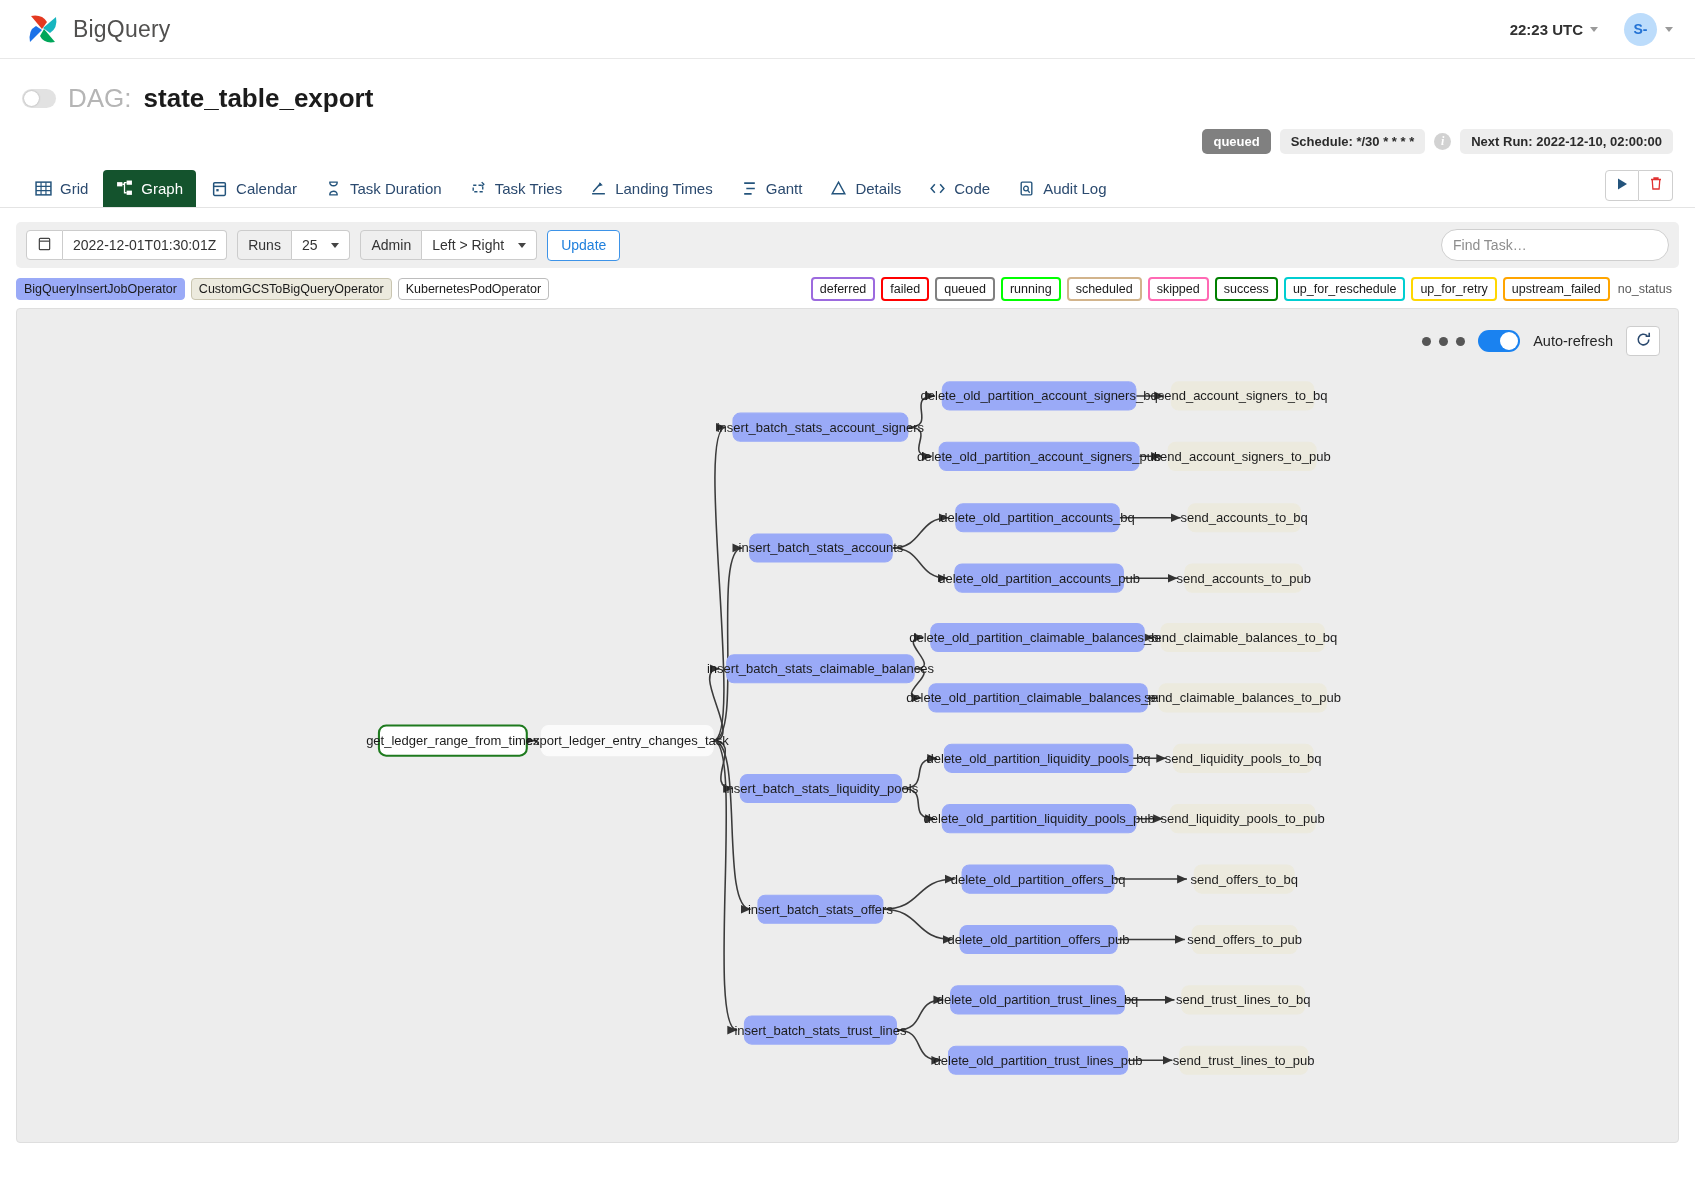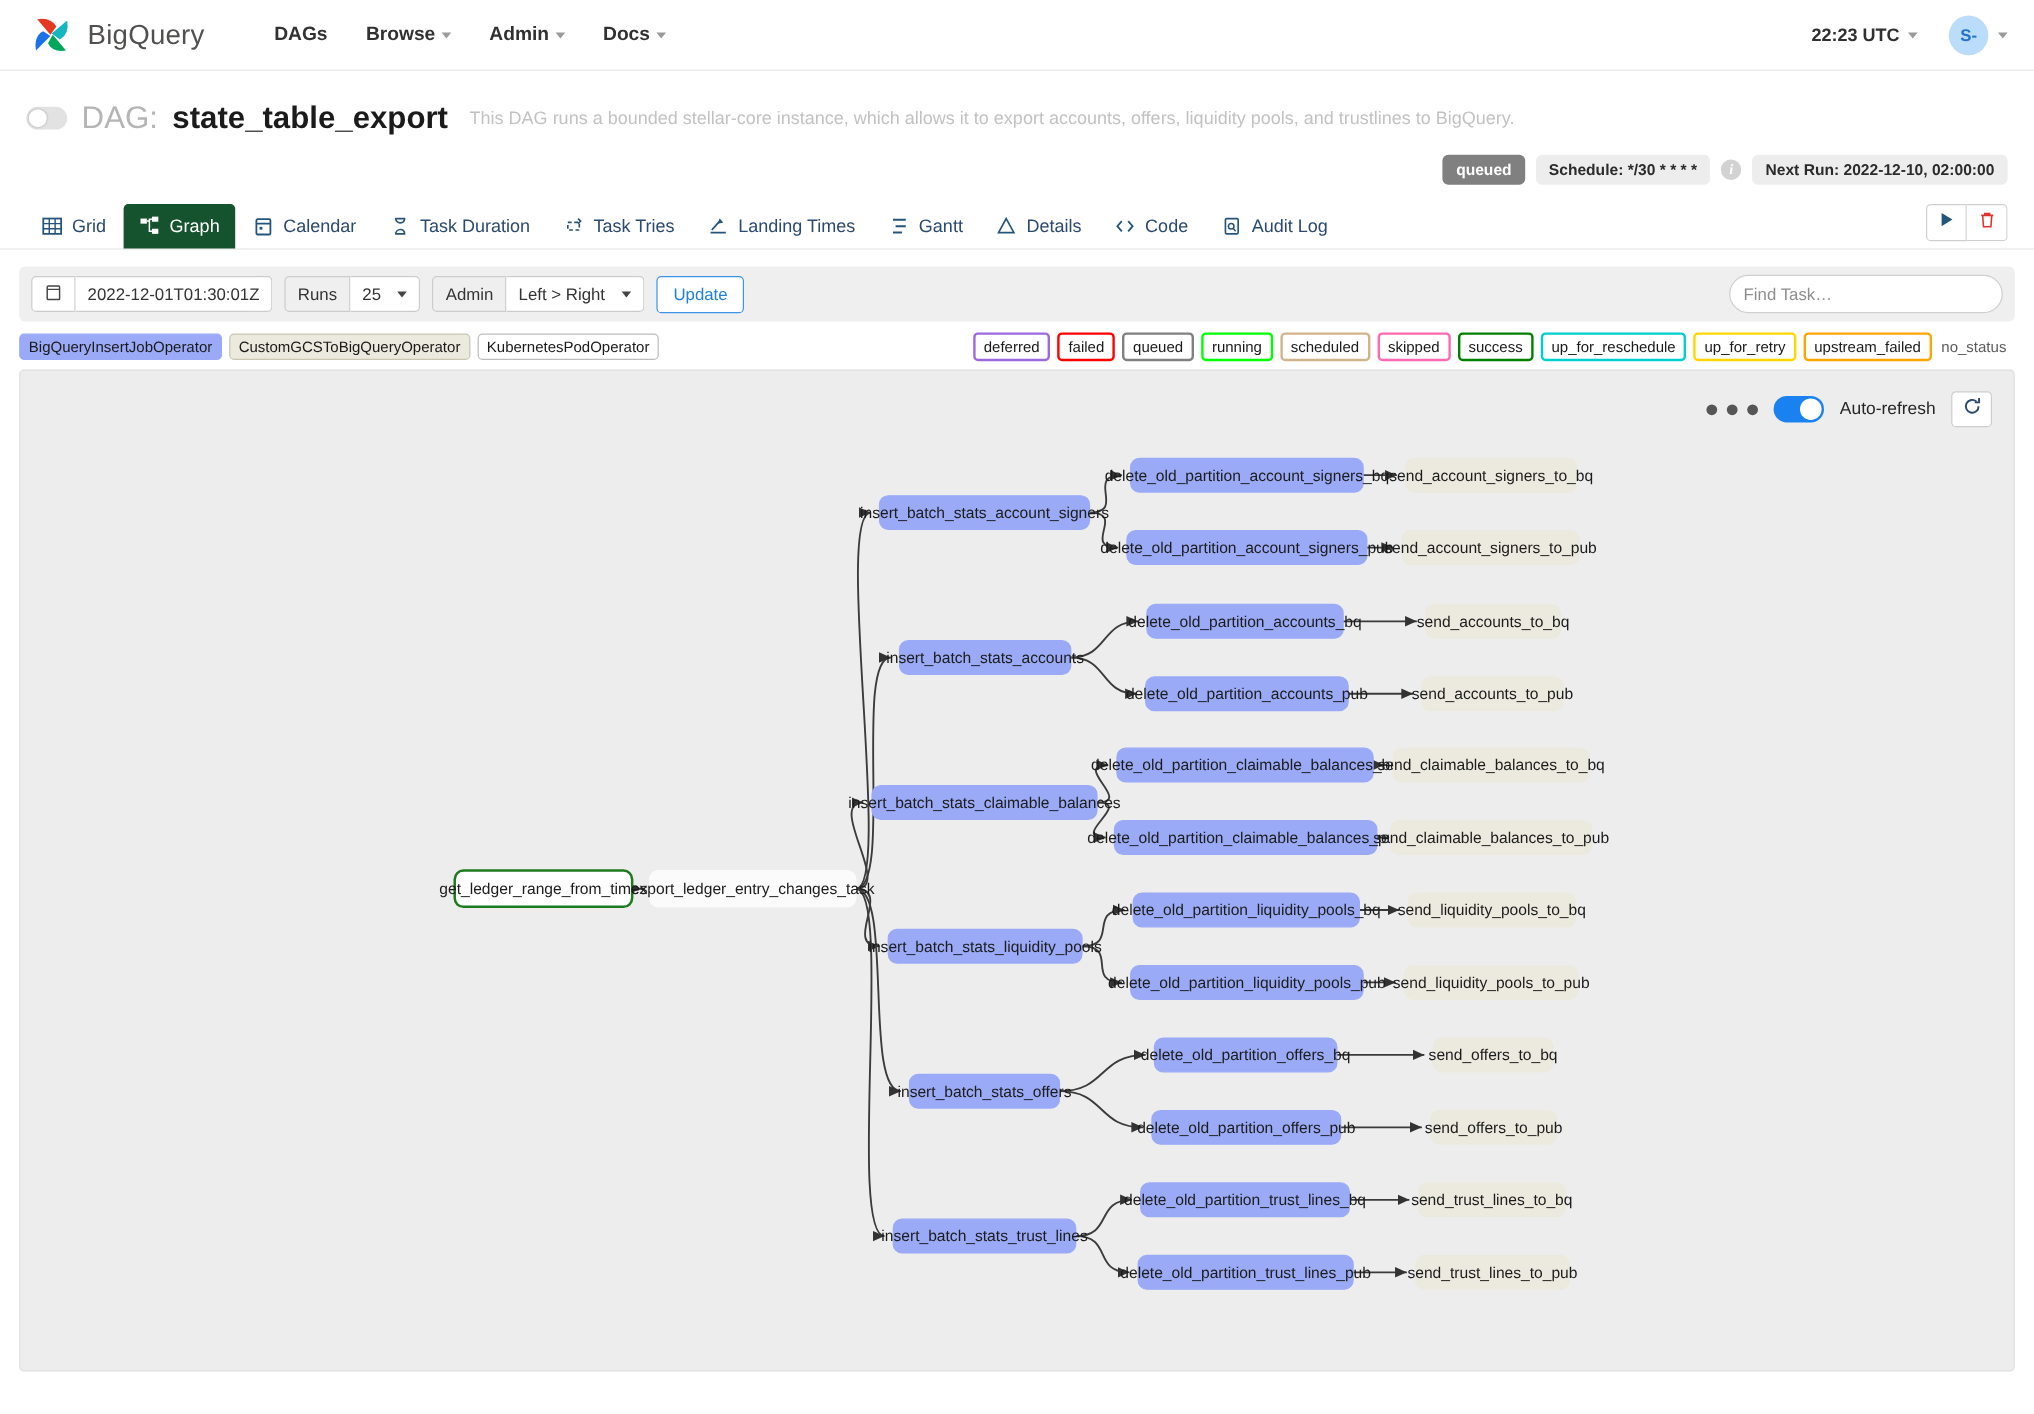--- a/index.html
+++ b/index.html
@@ -164,54 +164,36 @@
     <span class="brand-logo">
       <svg width="42" height="42" viewBox="0 0 42 42">
         <path d="M20 21 L9 8 Q20 6 25 14 Z" fill="#e43921"></path>
         <path d="M21 20 L34 9 Q36 20 28 25 Z" fill="#17b5bf"></path>
         <path d="M20 22 L8 34 Q6 22 14 18 Z" fill="#1b72e8"></path>
         <path d="M22 21 L33 34 Q22 36 18 28 Z" fill="#00a65a"></path>
       </svg>
     </span>
     <span class="brand-name">BigQuery</span>
   </div>
-  <div class="nav-links">
-    <div class="nav-link">
-      <span>DAGs</span>
-    </div>
-    <div class="nav-link">
-      <span>Browse</span>
-      <i class="caret"></i>
-    </div>
-    <div class="nav-link">
-      <span>Admin</span>
-      <i class="caret"></i>
-    </div>
-    <div class="nav-link">
-      <span>Docs</span>
-      <i class="caret"></i>
-    </div>
-  </div>
   <div class="nav-right">
     <div class="clock">
       <span>22:23 UTC</span>
       <i class="caret"></i>
     </div>
     <div class="avatar-wrap">
       <span class="avatar">S-</span>
       <i class="caret"></i>
     </div>
   </div>
 </div>
 
 <div class="dag-head">
   <span class="pause-toggle"></span>
   <span class="dag-label">DAG:</span>
   <span class="dag-title">state_table_export</span>
-  <span class="dag-desc">This DAG runs a bounded stellar-core instance, which allows it to export accounts, offers, liquidity pools, and trustlines to BigQuery.</span>
 </div>
 
 <div class="meta-row">
   <span class="pill pill-queued">queued</span>
   <span class="pill pill-grey">Schedule: */30 * * * *</span>
   <span class="info-dot">i</span>
   <span class="pill pill-grey">Next Run: 2022-12-10, 02:00:00</span>
 </div>
 
 <div class="tabs-row">

